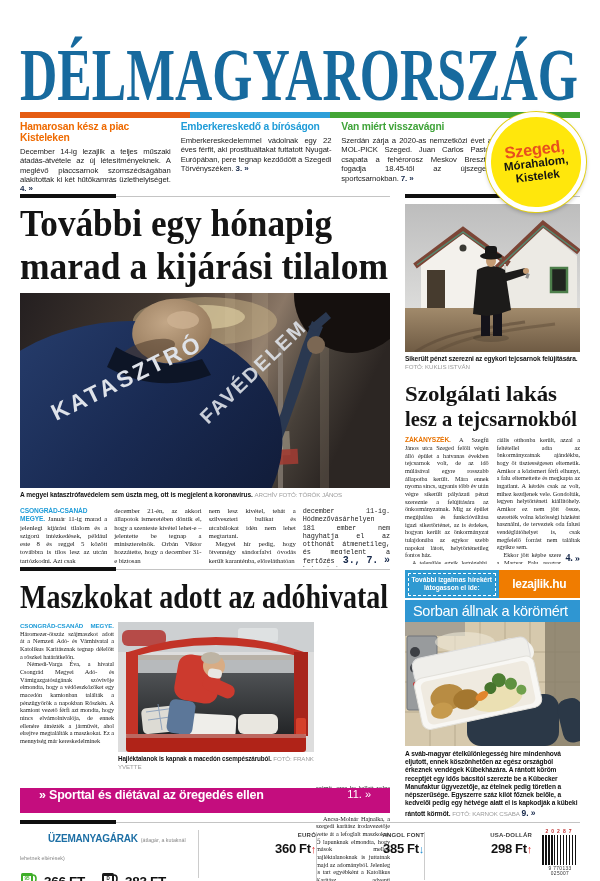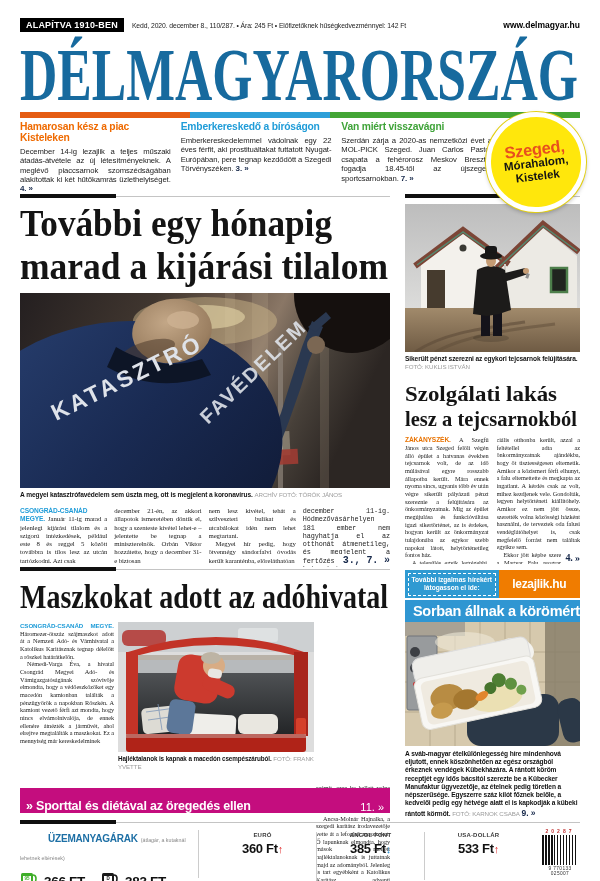--- a/index.html
+++ b/index.html
@@ -61,60 +61,55 @@
   
   .promo{left:405px;top:570px;width:175px;height:28px;display:flex;}
   .promo-left{flex:1.15;background:#2f9ad2;display:flex;}
   .promo-left .inner{flex:1;border:1px dashed #fff;margin:2.5px;display:flex;flex-direction:column;
         align-items:center;justify-content:center;color:#fff;font-size:6.6px;font-weight:bold;line-height:1.25;text-align:center;}
   .promo-right{flex:1;background:#f07c00;display:flex;align-items:center;justify-content:center;
         color:#fff;font-weight:bold;font-size:12px;letter-spacing:-.3px;}
 
   
   .bluebar{left:405px;top:600px;width:175px;height:22px;background:#2f96d2;color:#fff;
-        font-weight:bold;font-size:14.5px;line-height:22px;padding-left:8px;box-sizing:border-box;letter-spacing:-.3px;}
+        font-weight:normal;font-size:14.5px;line-height:22px;padding-left:8px;box-sizing:border-box;letter-spacing:-.3px;}
   .magenta{left:20px;top:788px;width:370px;height:25px;background:#c40d7e;color:#fff;display:flex;
-        align-items:flex-end;padding:0 6px;box-sizing:border-box;}
+        align-items:flex-start;padding:0 19px;box-sizing:border-box;}
   .magenta .t{font-weight:bold;font-size:12.5px;letter-spacing:-.2px;}
   .magenta .p{margin-left:auto;font-weight:normal;font-size:11px;}
 
   
   .footer{left:20px;top:828px;width:560px;height:52px;display:flex;}
   .f-title{color:#1d6fa5;font-weight:bold;font-size:10px;letter-spacing:-.2px;padding-left:28px;}
   .f-note{color:#888;font-size:5.3px;margin-left:3px;}
   .fuel{width:178px;}
   .fuel-row{display:flex;align-items:center;gap:6px;margin-top:6px;}
   .fuel-price{font-size:13.5px;font-weight:bold;color:#111;letter-spacing:-.3px;margin-right:10px;}
   .fsep{border-left:1px solid #ccc;margin:2px 10px 2px 0;}
   .currency{flex:1;display:flex;flex-direction:column;}
   .cur-row{display:flex;margin-top:4px;flex:1;}
-  .cur{flex:1;text-align:center;border-left:1px solid #ccc;}
+  .cur{flex:1;text-align:right;border-left:1px solid #ccc;}
   .cur:first-child{border-left:none;}
   .cur .lbl{font-size:6px;color:#3a3a3a;font-weight:bold;letter-spacing:.2px;}
   .cur .val{font-size:13px;font-weight:bold;color:#111;margin-top:3px;letter-spacing:-.3px;}
   .arr{font-size:11px;font-weight:bold;}
   .arr.up{color:#e02828;}
   .arr.down{color:#1e8bd0;}
   .barcode{width:40px;margin-left:8px;text-align:center;}
   .barcode .issue{color:#c03030;font-size:5px;letter-spacing:3px;font-weight:bold;}
   .bars{height:30px;margin:1px 2px;background:repeating-linear-gradient(90deg,#111 0,#111 1.5px,#fff 1.5px,#fff 3px);}
   .barcode .num{font-size:4.8px;color:#333;letter-spacing:.4px;}
 
   .photo{overflow:hidden;background:#ddd;}
 </style>
 </head>
 <body>
 
 <div class="page">
 
-  <div class="abs hdr">
-    <span class="founded">ALAPÍTVA 1910-BEN</span>
-    <span class="dateline">Kedd, 2020. december 8., 110/287. • Ára: 245 Ft • Előfizetőknek hűségkedvezménnyel: 142 Ft</span>
-    <span class="site">www.delmagyar.hu</span>
-  </div>
 
   <svg class="abs" style="left:20px;top:30px;" width="560" height="80">
     <text x="0" y="70" textLength="558" lengthAdjust="spacingAndGlyphs" style="font-family:'Liberation Serif',serif;font-weight:bold;font-size:74px;fill:#176a9e">DÉLMAGYARORSZÁG</text>
   </svg>
 
   <div class="abs strip">
     <div class="s1"></div>
     <div class="s2"></div>
     <div class="s3"></div>
   </div>
@@ -426,21 +421,21 @@
         <div class="cur">
           <div class="lbl">EURÓ</div>
           <div class="val"><span>360 Ft</span><span class="arr up">↑</span></div>
         </div>
         <div class="cur">
           <div class="lbl">ANGOL FONT</div>
           <div class="val"><span>385 Ft</span><span class="arr down">↓</span></div>
         </div>
         <div class="cur">
           <div class="lbl">USA-DOLLÁR</div>
-          <div class="val"><span>533 Ft</span><span class="arr up">↑</span></div>
+          <div class="val"><span>298 Ft</span><span class="arr up">↑</span></div>
         </div>
       </div>
     </div>
     <div class="barcode">
       <div class="issue">20287</div>
       <div class="bars"></div>
       <div class="num">9 770133 025007</div>
     </div>
   </div>
 

